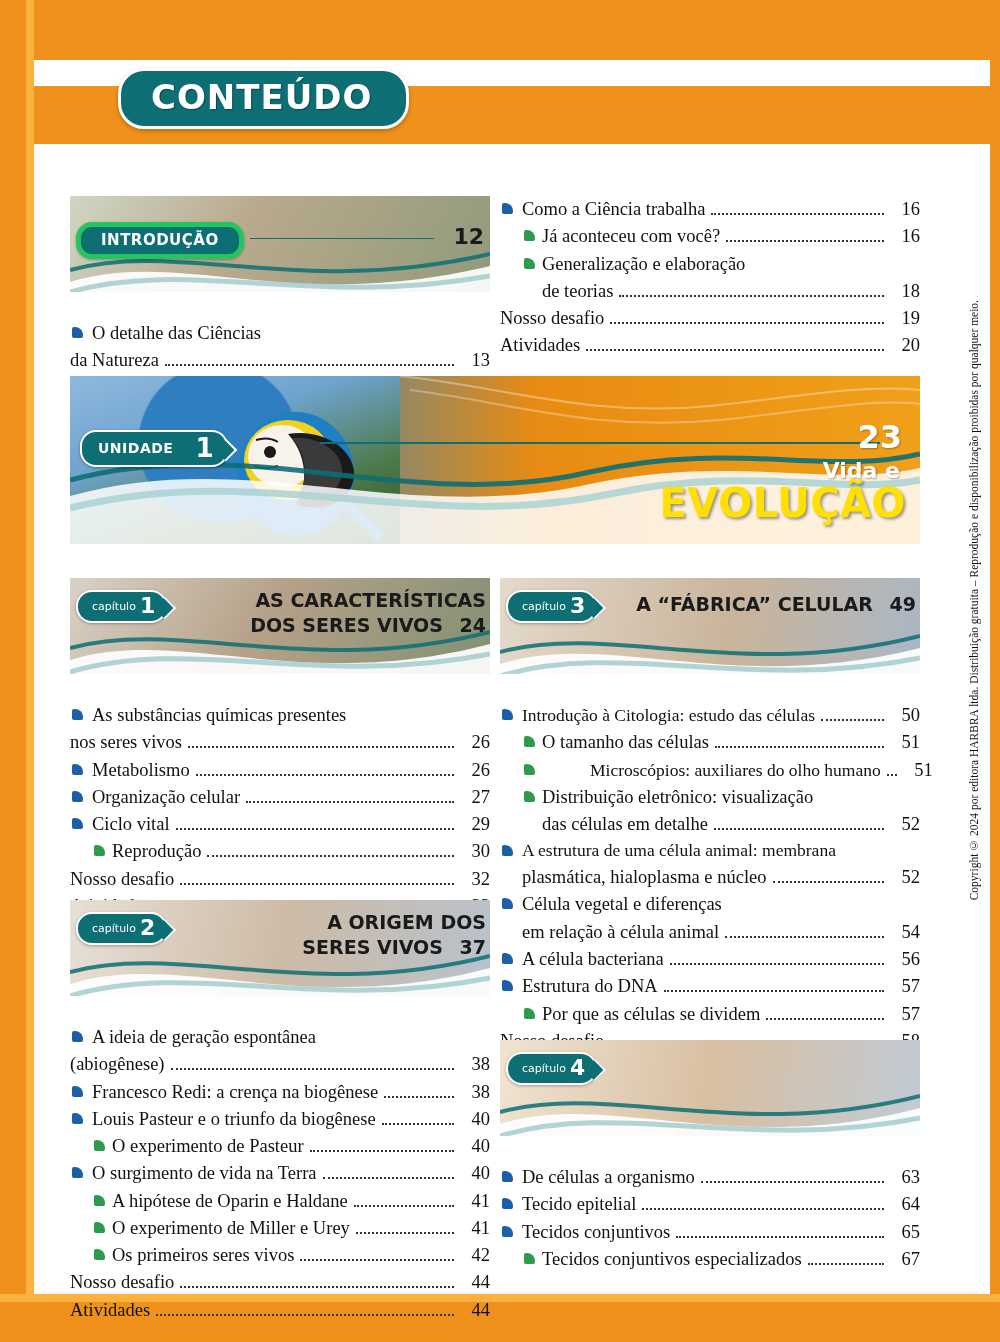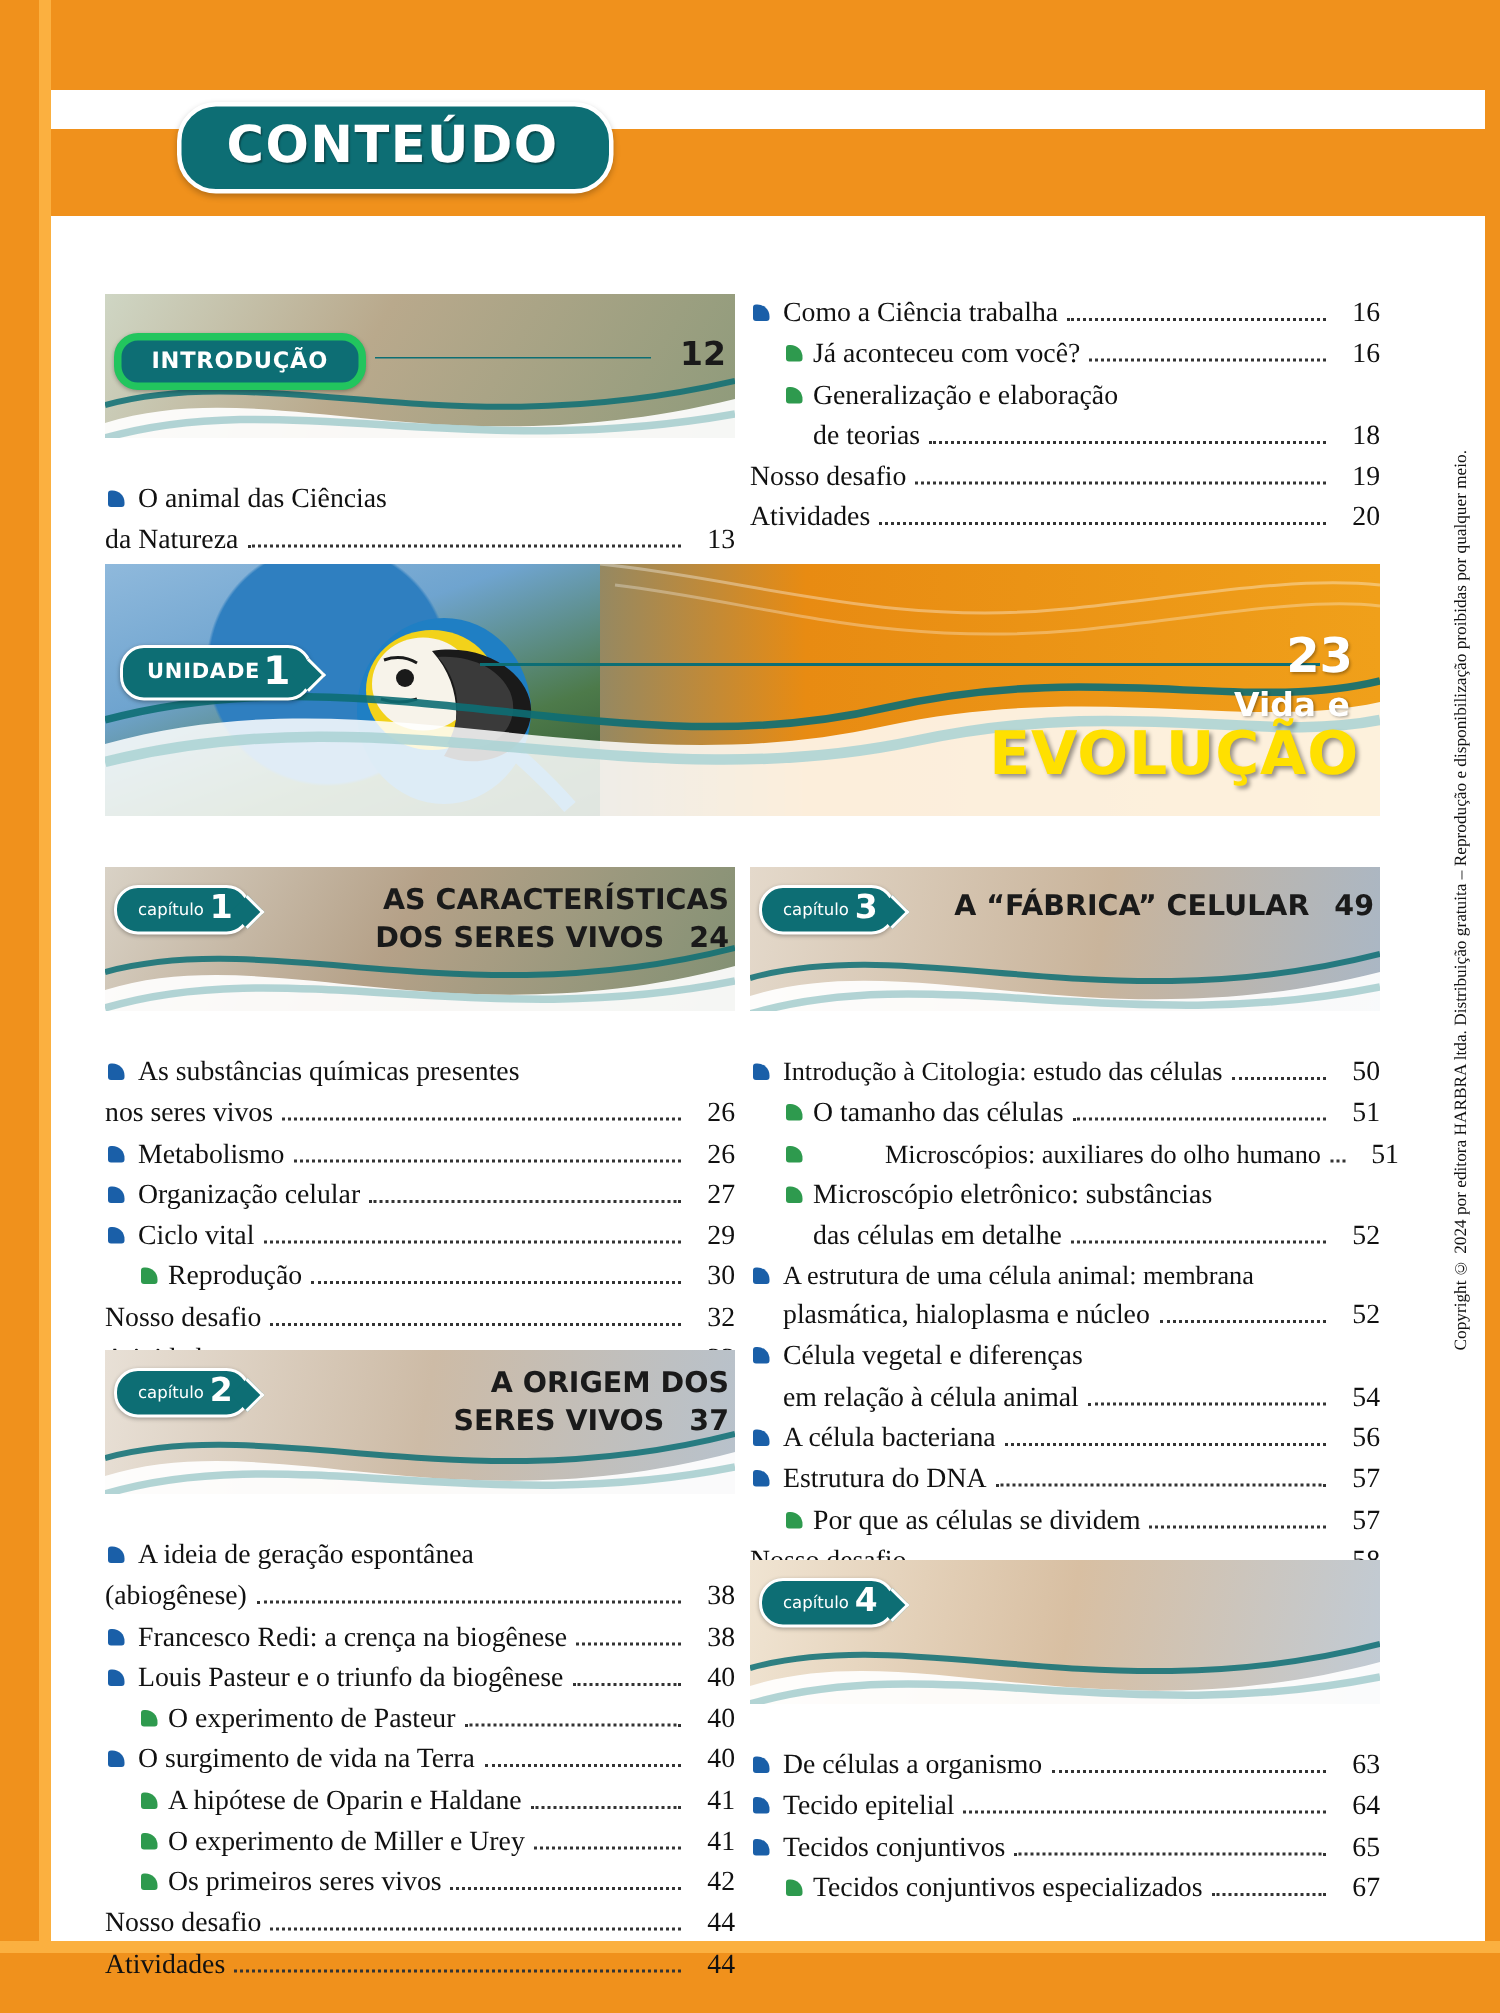--- a/index.html
+++ b/index.html
@@ -173,21 +173,21 @@
       radial-gradient(circle at 45% 40%, #2f7fc0 0 38%, rgba(0,0,0,0) 39%),
       linear-gradient(160deg,#8fb9dc 0%,#6fa4cf 35%,#4d7a4a 70%,#2f5430 100%);
   }
   .macaw {
     position:absolute; left:126px; top:18px; width:200px; height:150px;
   }
   .unit-pill {
     position:absolute; left:10px; top:54px;
     background:#0d6e74; border:2px solid #fff; border-radius:16px;
     padding:3px 12px 4px 16px; z-index:9;
-    display:flex; align-items:center; gap:2px;
+    display:flex; align-items:center; gap:22px;
     box-shadow:0 1px 3px rgba(0,0,0,.35);
   }
   .unit-pill .w {
     font-family:"DejaVu Sans", sans-serif; font-weight:bold; font-size:14px; color:#fff; letter-spacing:.5px;
   }
   .unit-pill .n {
     font-family:"DejaVu Sans", sans-serif; font-weight:bold; font-size:26px; color:#fff; line-height:1;
   }
   .unit-pill::after{
     content:""; position:absolute; right:-8px; top:50%; margin-top:-7px;
@@ -259,21 +259,21 @@
     <div class="pill">
       <span class="label">INTRODUÇÃO</span>
     </div>
     <div class="intro-rule"></div>
     <div class="intro-page">12</div>
   </div>
 
   <ul class="toc">
     <li class="lvl1 nodots">
       <span class="bullet"></span>
-      <span class="cont">O animal das Ciências</span>
+      <span class="cont">O detalhe das Ciências</span>
     </li>
     <li class="plain">
       <span class="row">
         <span class="txt">da Natureza</span>
         <span class="dots"></span>
         <span class="pg-no">13</span>
       </span>
     </li>
   </ul>
 </div>
@@ -588,21 +588,21 @@
     <li class="lvl2">
       <span class="bullet"></span>
       <span class="row">
         <span class="txt" style="font-size:17.5px;margin-left:48px;">Microscópios: auxiliares do olho humano</span>
         <span class="dots"></span>
         <span class="pg-no">51</span>
       </span>
     </li>
     <li class="lvl2 nodots">
       <span class="bullet"></span>
-      <span class="cont">Microscópio eletrônico: substâncias</span>
+      <span class="cont">Distribuição eletrônico: visualização</span>
     </li>
     <li class="lvl2" style="padding-left:42px;">
       <span class="row">
         <span class="txt">das células em detalhe</span>
         <span class="dots"></span>
         <span class="pg-no">52</span>
       </span>
     </li>
     <li class="lvl1 nodots">
       <span class="bullet"></span>

